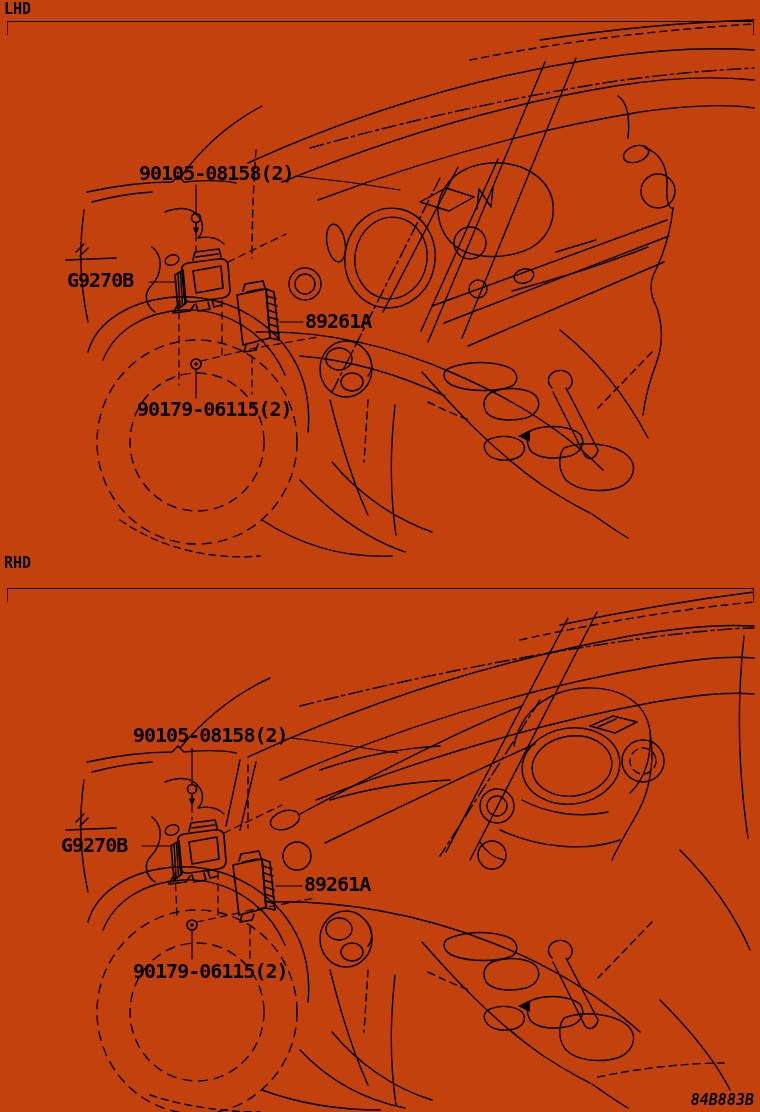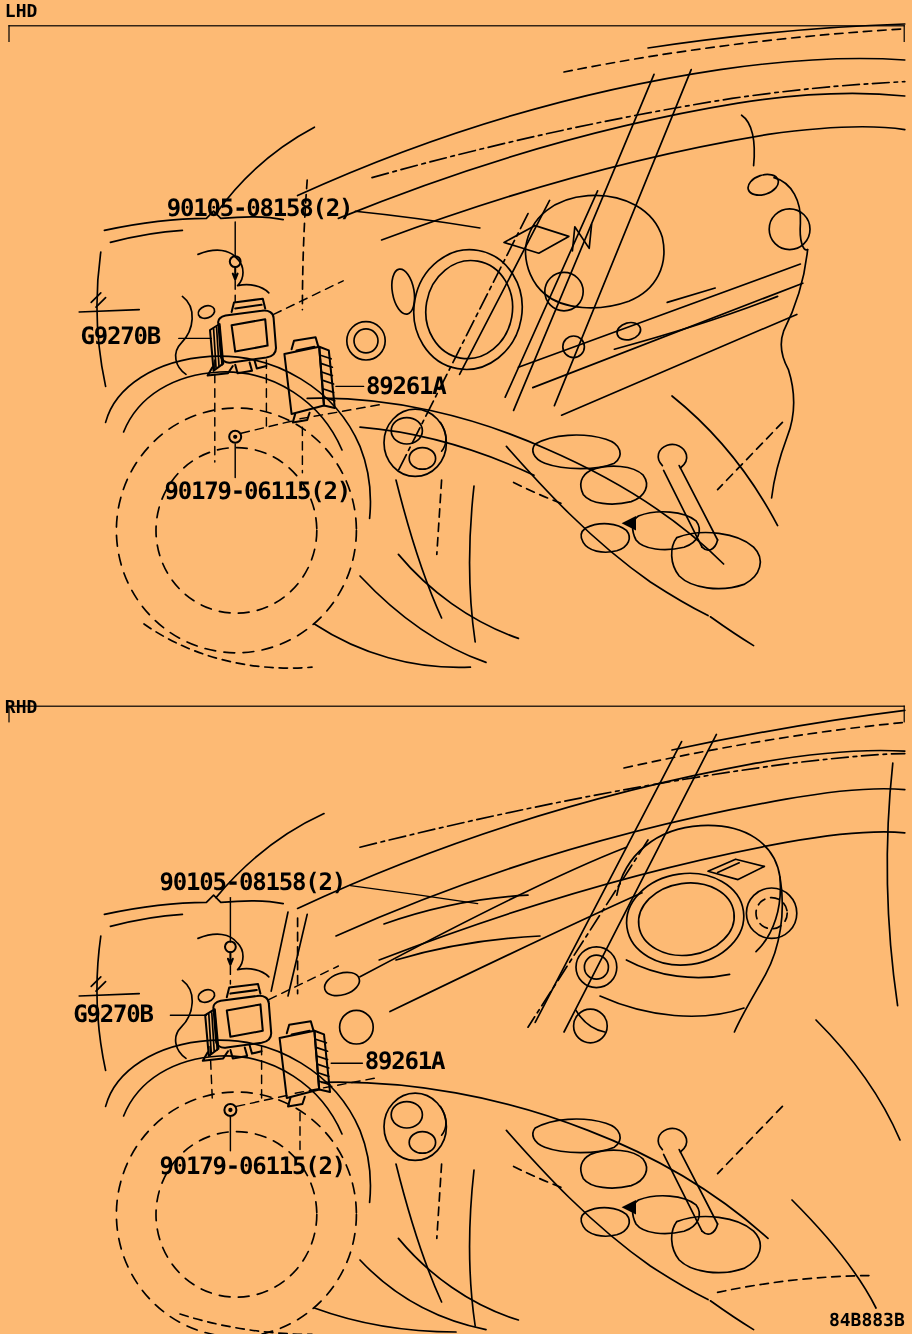--- a/index.html
+++ b/index.html
@@ -1,32 +1,32 @@
 <!DOCTYPE html>
 <html><head>
 <meta charset="utf-8">
 <style>
   html,body{margin:0;padding:0;background:#fff;}
-  .page{position:relative;width:760px;height:1112px;background:#fdba74;overflow:hidden;
+  .page{position:relative;width:760px;height:1112px;background:#c2410c;overflow:hidden;
         font-family:"DejaVu Sans Mono", monospace;color:#000;}
   .art{position:absolute;left:0;top:0;width:760px;height:1112px;}
   .art path,.art line,.art ellipse,.art circle{fill:none;stroke:#000;stroke-width:1.4;
         stroke-linecap:round;stroke-linejoin:round;}
   .art .p{stroke-width:1.7;}
   .art .t{stroke-width:1.2;}
   .art .d{stroke-dasharray:7 5;}
   .art .dd{stroke-dasharray:14 4 3 4;}
   .art .dt{stroke-dasharray:9 7;}
   .art .fill{fill:#000;stroke:none;}
   .section-label{position:absolute;font-weight:bold;font-size:15px;line-height:15px;white-space:nowrap;}
   .bracket{position:absolute;left:7px;width:745px;height:13px;
            border-top:1.5px solid #000;border-left:1.5px solid #000;border-right:1.5px solid #000;}
   .part-label{position:absolute;font-weight:bold;font-size:20px;line-height:19px;
               letter-spacing:-1px;white-space:nowrap;}
-  .figure-code{position:absolute;right:6px;top:1093px;font-weight:bold;font-size:15px;line-height:15px;}
+  .figure-code{position:absolute;right:6px;top:1093px;font-weight:bold;font-size:15px;line-height:15px;font-style:italic;}
 </style>
 </head>
 <body>
 
 <div class="page">
 
   <svg class="art" viewBox="0 0 760 1112" aria-hidden="true">
 
     <g>
 
@@ -295,21 +295,21 @@
   <section>
     <div class="section-label" style="left:4px;top:2px">LHD</div>
     <div class="bracket" style="top:21px"></div>
     <div class="part-label" style="left:139px;top:164px">90105-08158(2)</div>
     <div class="part-label" style="left:67px;top:271px">G9270B</div>
     <div class="part-label" style="left:305px;top:312px">89261A</div>
     <div class="part-label" style="left:137px;top:400px">90179-06115(2)</div>
   </section>
 
   <section>
-    <div class="section-label" style="left:4px;top:582px">RHD</div>
+    <div class="section-label" style="left:4px;top:556px">RHD</div>
     <div class="bracket" style="top:588px"></div>
     <div class="part-label" style="left:133px;top:726px">90105-08158(2)</div>
     <div class="part-label" style="left:61px;top:836px">G9270B</div>
     <div class="part-label" style="left:304px;top:875px">89261A</div>
     <div class="part-label" style="left:133px;top:962px">90179-06115(2)</div>
   </section>
 
   <div class="figure-code">84B883B</div>
 </div>
 

